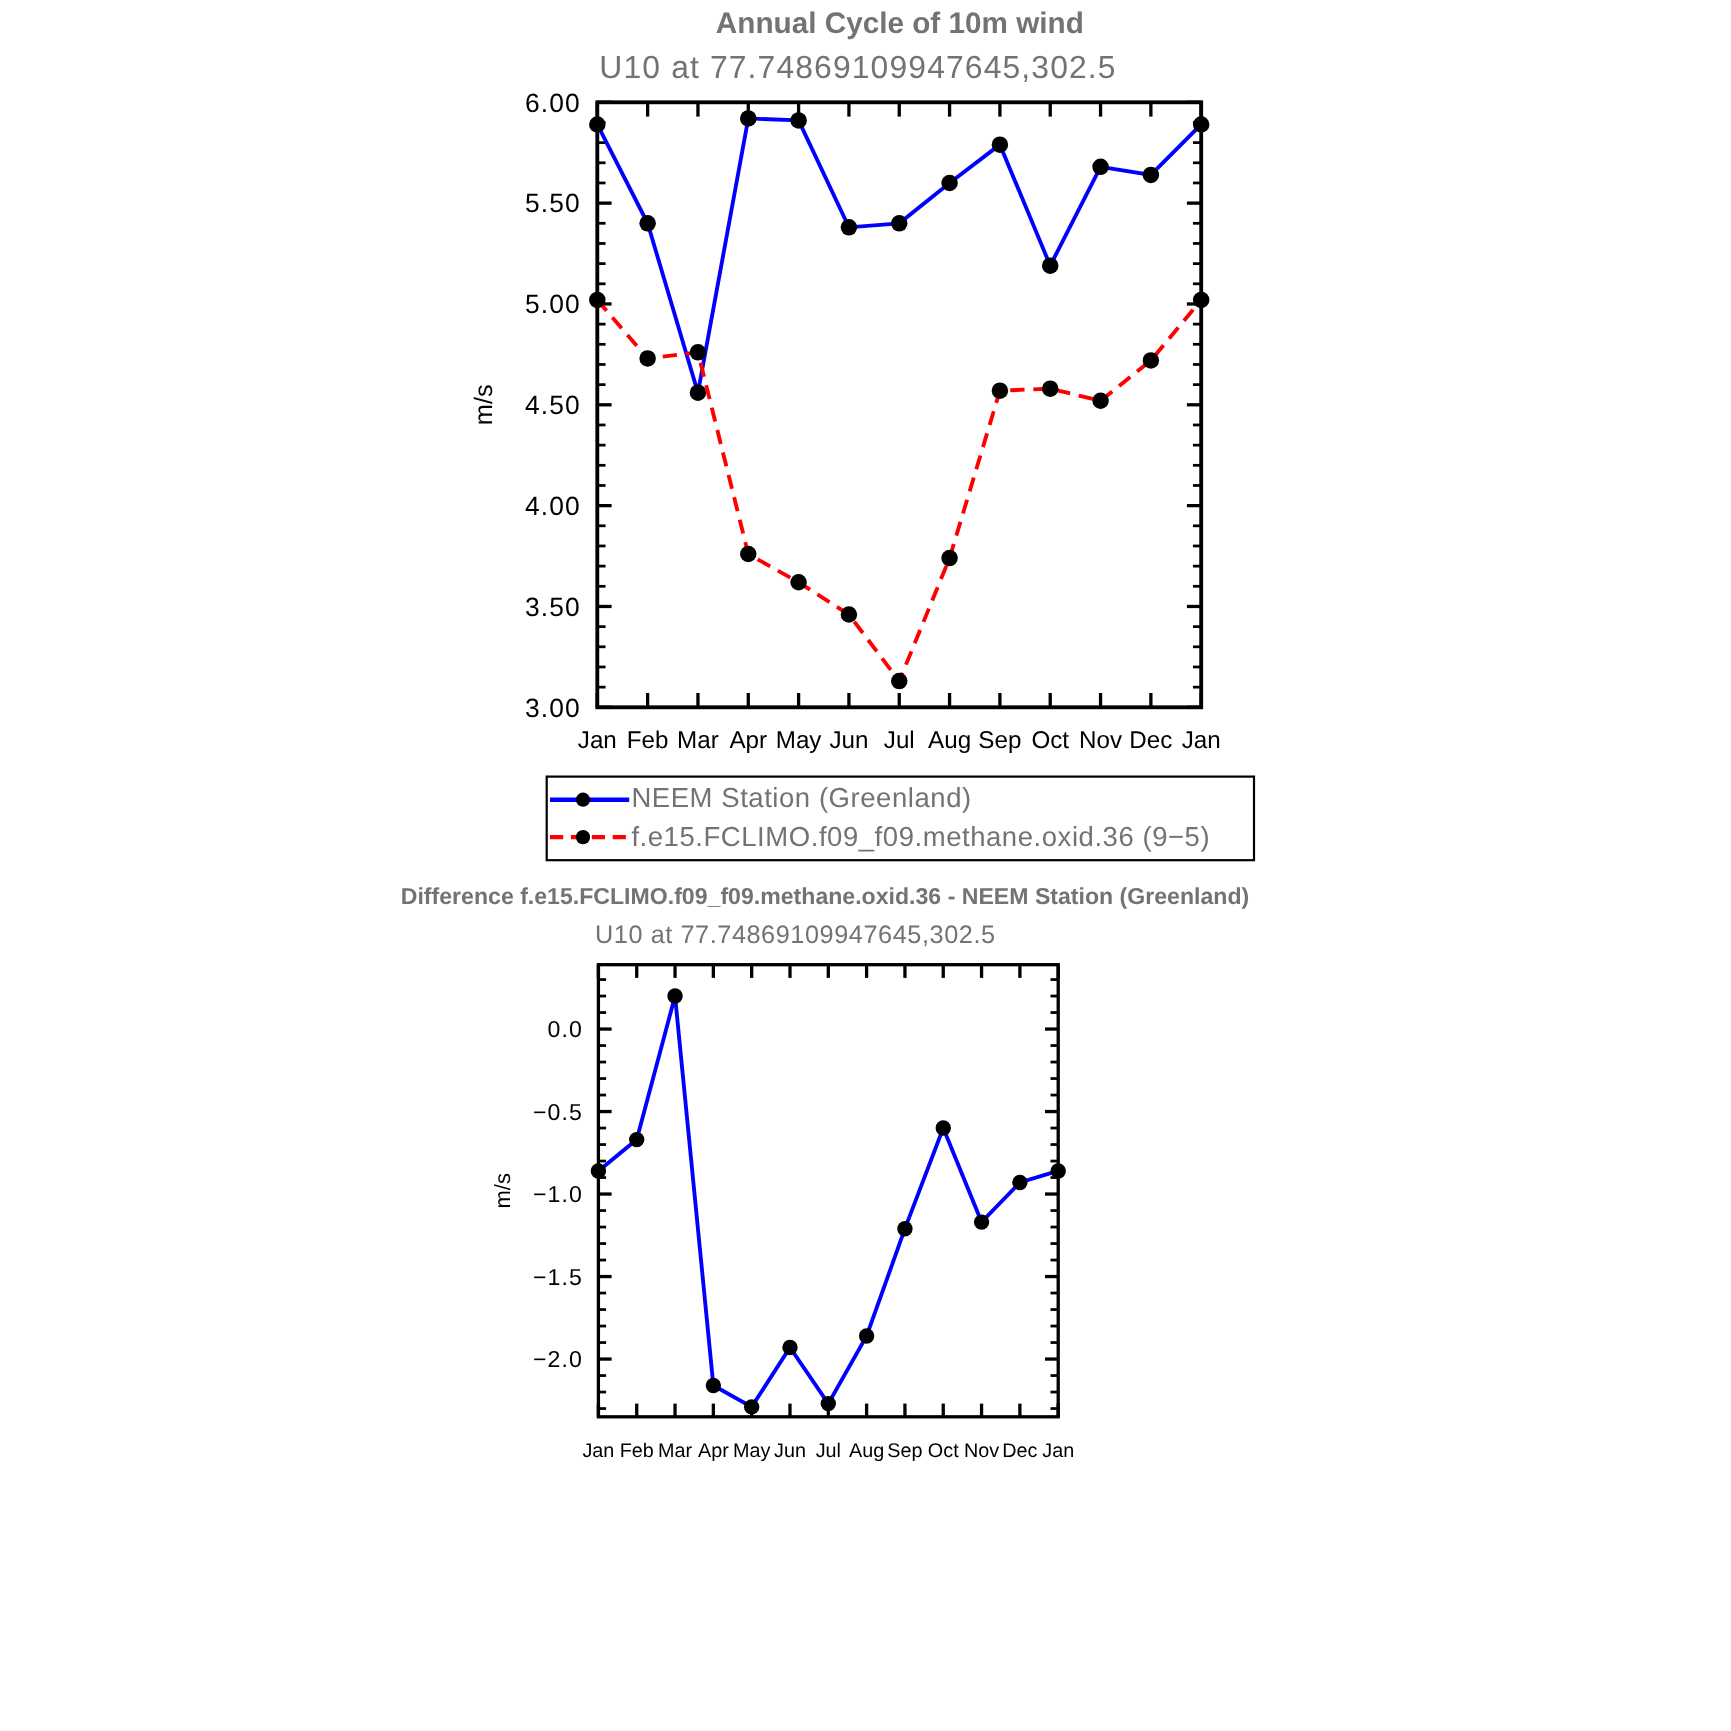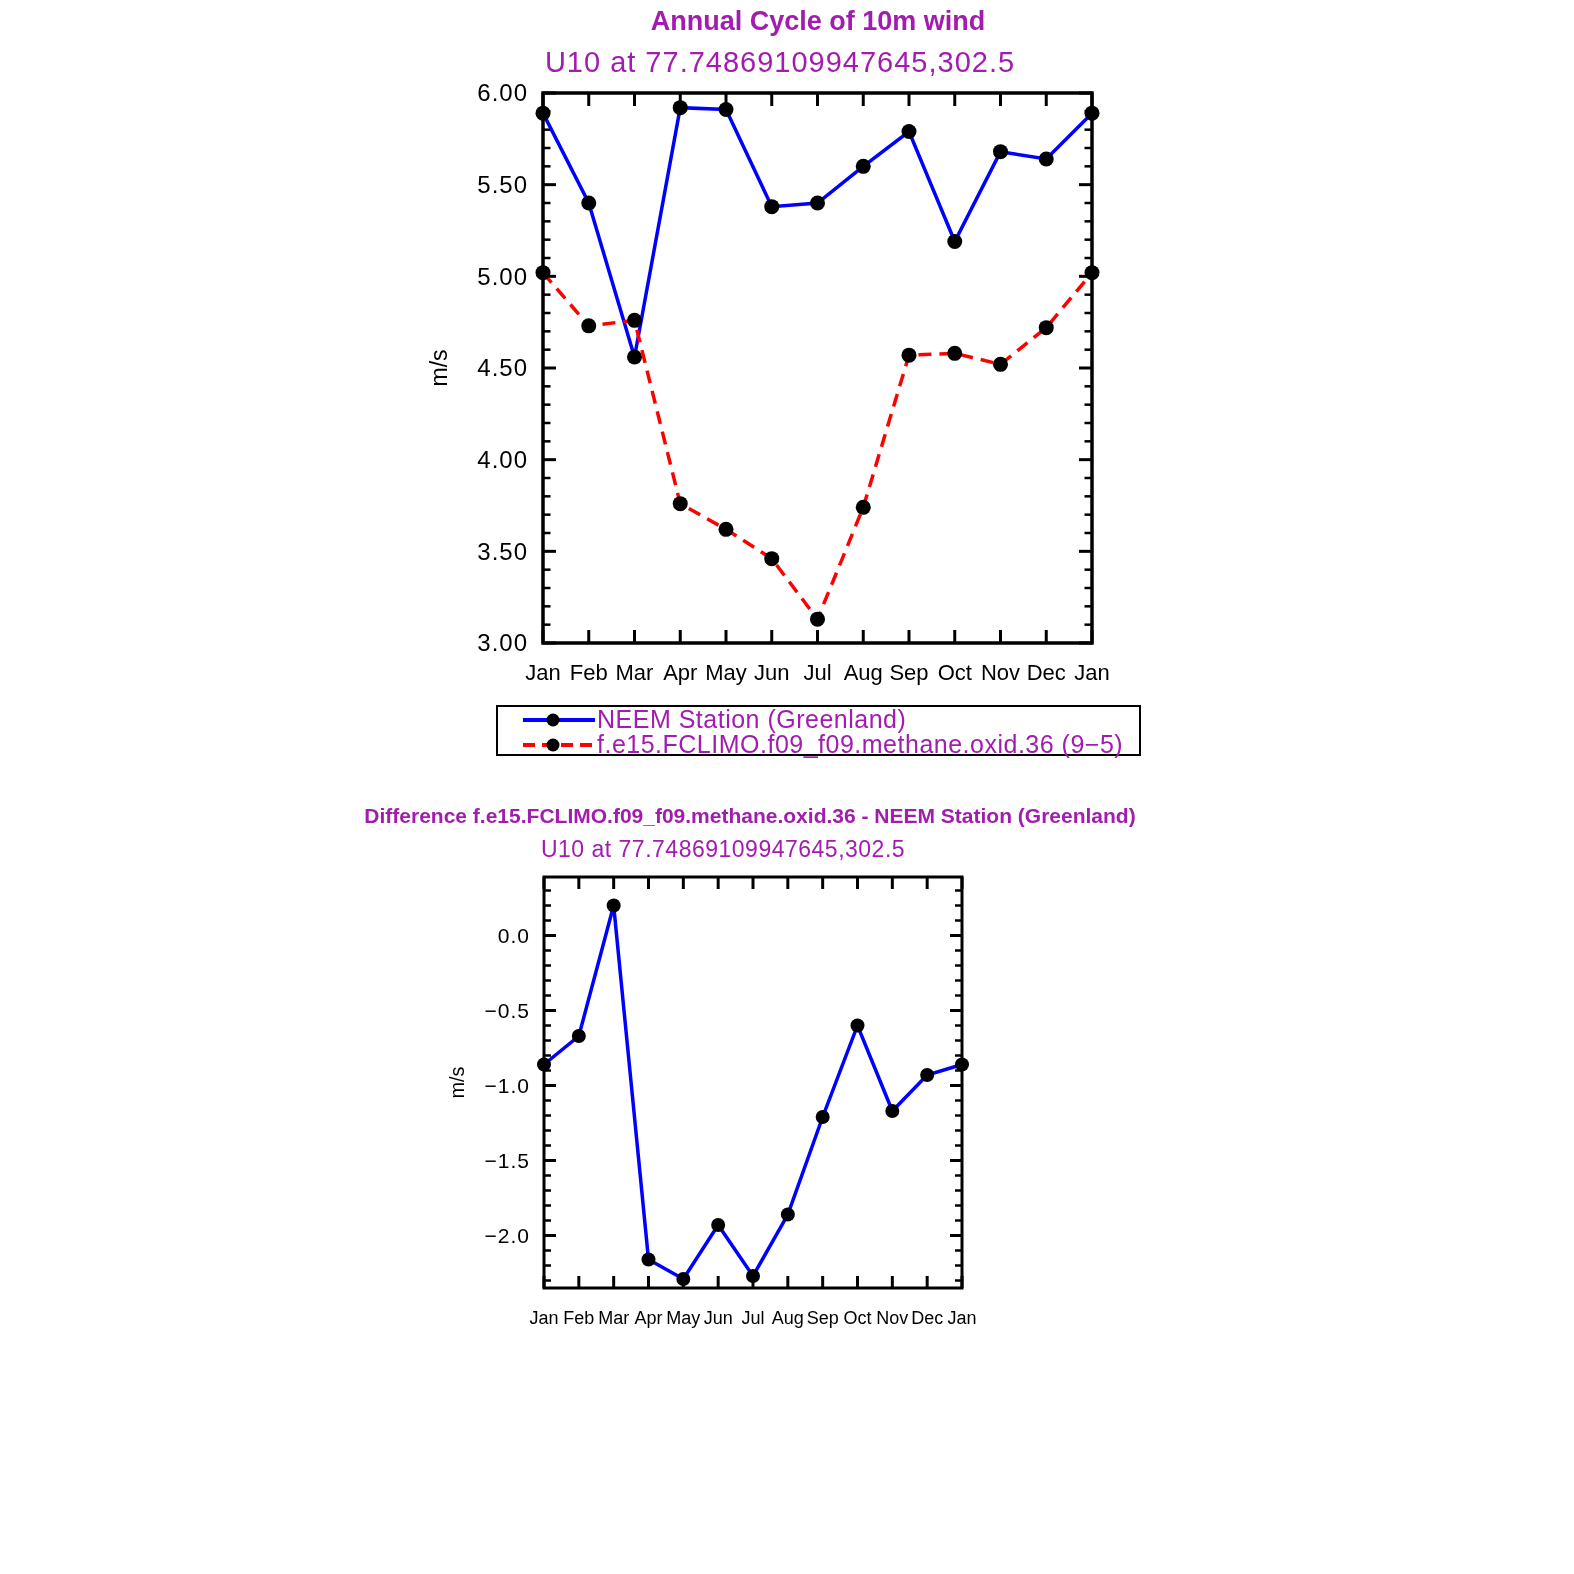--- a/index.html
+++ b/index.html
@@ -1,35 +1,35 @@
 <!DOCTYPE html>
 <html><head>
 <meta charset="utf-8">
 <style>
   html,body{margin:0;padding:0;background:#ffffff;}
   #canvas{
     position:relative;
     width:1574px;height:1574px;
     background:#ffffff;
     font-family:"Liberation Sans", sans-serif;
-    color:#a21caf;
+    color:#737373;
     overflow:hidden;
   }
   .abs{position:absolute;}
   .ctitle{transform:translateX(-50%);white-space:nowrap;}
   #title1{left:818px;top:6px;font-size:27px;font-weight:bold;}
   #subtitle1{left:780px;top:46px;font-size:29px;font-weight:normal;letter-spacing:1px;}
   #title2{left:750px;top:804px;font-size:21px;font-weight:bold;}
   #subtitle2{left:723px;top:836px;font-size:23px;font-weight:normal;letter-spacing:0.5px;}
   #chart-svg{left:0;top:0;}
   #legend{
-    left:496px;top:705px;width:645px;height:51px;
+    left:496px;top:705px;width:645px;height:78px;
     border:2px solid #000;box-sizing:border-box;
     display:flex;flex-direction:column;justify-content:space-evenly;
-    padding-left:23px;background:#fff;
+    padding-left:0;background:#fff;
   }
   .legend-row{display:flex;align-items:center;height:30px;}
   .legend-sample{flex:0 0 auto;}
   .legend-label{font-size:25px;letter-spacing:0.5px;white-space:nowrap;line-height:1;}
 </style>
 </head>
 <body>
 
 <div id="canvas">
 

